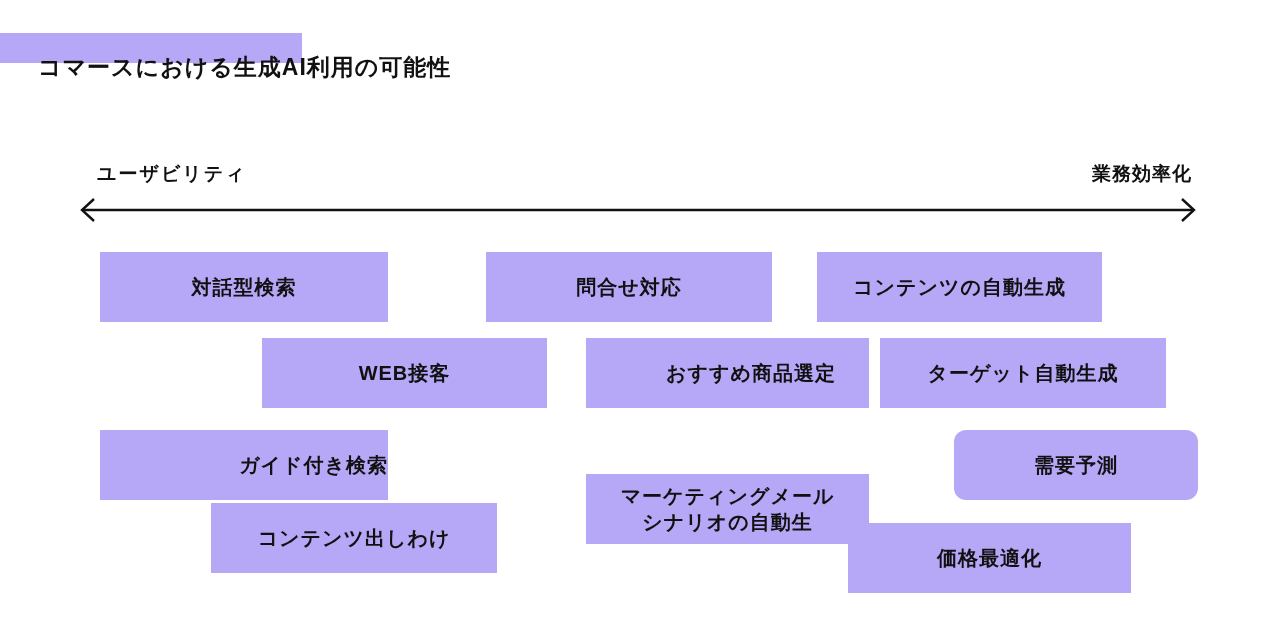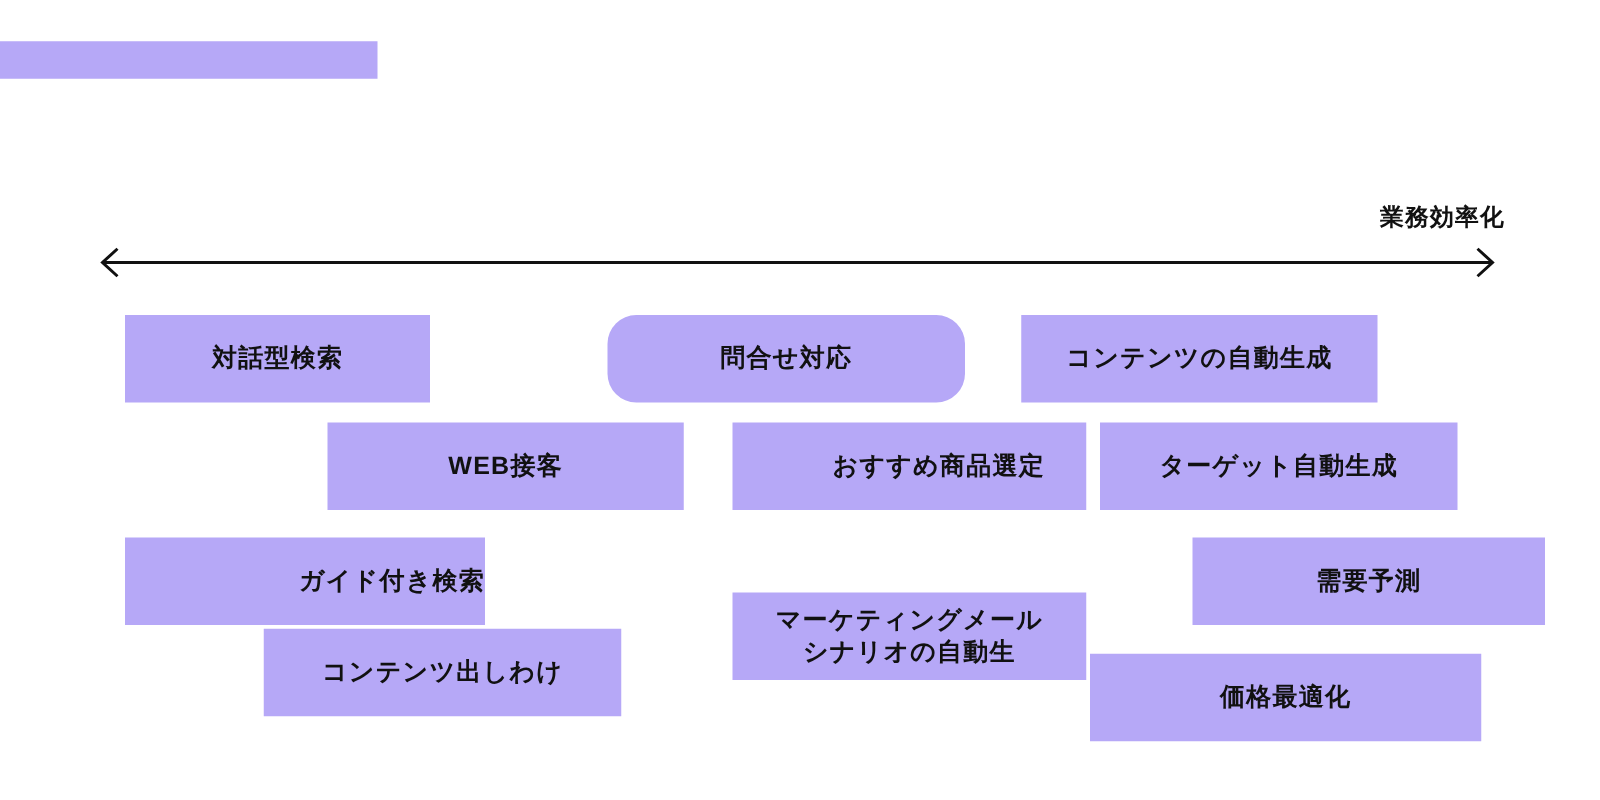--- a/index.html
+++ b/index.html
@@ -29,21 +29,21 @@
   }
   .axis-label {
     position: absolute;
     top: 161px;
     font-size: 19px;
     font-weight: bold;
     letter-spacing: 2px;
     white-space: nowrap;
   }
   .axis-label.left { left: 97px; }
-  .axis-label.right { right: 76px; letter-spacing: 1px; }
+  .axis-label.right { right: 88px; letter-spacing: 1px; }
   .axis-arrow {
     position: absolute;
     left: 72px; top: 195px;
     width: 1132px; height: 30px;
   }
   .box {
     position: absolute;
     height: 70px;
     background: var(--accent);
     display: flex;
@@ -58,33 +58,35 @@
     line-height: 1.3;
     white-space: pre-line;
   }
 </style>
 </head>
 <body>
 
 <div class="canvas">
 
   <div class="title-highlight"></div>
+  <div class="page-title">コマースにおける生成AI利用の可能性</div>
 
+  <div class="axis-label left">ユーザビリティ</div>
   <div class="axis-label right">業務効率化</div>
 
   <svg class="axis-arrow" viewBox="0 0 1132 30" xmlns="http://www.w3.org/2000/svg" aria-hidden="true">
     <line x1="10" y1="15" x2="1122" y2="15" stroke="#111111" stroke-width="2.4"></line>
     <polyline points="22,4 10,15 22,26" fill="none" stroke="#111111" stroke-width="2.4"></polyline>
     <polyline points="1110,4 1122,15 1110,26" fill="none" stroke="#111111" stroke-width="2.4"></polyline>
   </svg>
 
-  <div class="box" style="left:100px; top:252px; width:244px;">
+  <div class="box" style="left:100px; top:252px; width:288px;">
     <span class="box-label">対話型検索</span>
   </div>
-  <div class="box" style="left:486px; top:252px; width:286px;border-radius:23px;">
+  <div class="box" style="left:486px; top:252px; width:286px;">
     <span class="box-label">問合せ対応</span>
   </div>
   <div class="box" style="left:817px; top:252px; width:285px;">
     <span class="box-label">コンテンツの自動生成</span>
   </div>
 
   <div class="box" style="left:262px; top:338px; width:285px;">
     <span class="box-label">WEB接客</span>
   </div>
   <div class="box" style="left:586px; top:338px; width:283px;padding-left:47px;">
@@ -94,24 +96,24 @@
     <span class="box-label">ターゲット自動生成</span>
   </div>
 
   <div class="box" style="left:100px; top:430px; width:288px;justify-content:flex-end;">
     <span class="box-label">ガイド付き検索</span>
   </div>
   <div class="box" style="left:586px; top:430px; width:283px;margin-top:44px;">
     <span class="box-label">マーケティングメール
 シナリオの自動生</span>
   </div>
-  <div class="box" style="left:954px; top:430px; width:282px;">
+  <div class="box" style="left:954px; top:430px; width:244px;border-radius:12px;">
     <span class="box-label">需要予測</span>
   </div>
 
   <div class="box" style="left:211px; top:503px; width:286px;">
     <span class="box-label">コンテンツ出しわけ</span>
   </div>
-  <div class="box" style="left:872px; top:523px; width:313px;">
+  <div class="box" style="left:848px; top:523px; width:283px;">
     <span class="box-label">価格最適化</span>
   </div>
 
 </div>
 
 </body></html>

